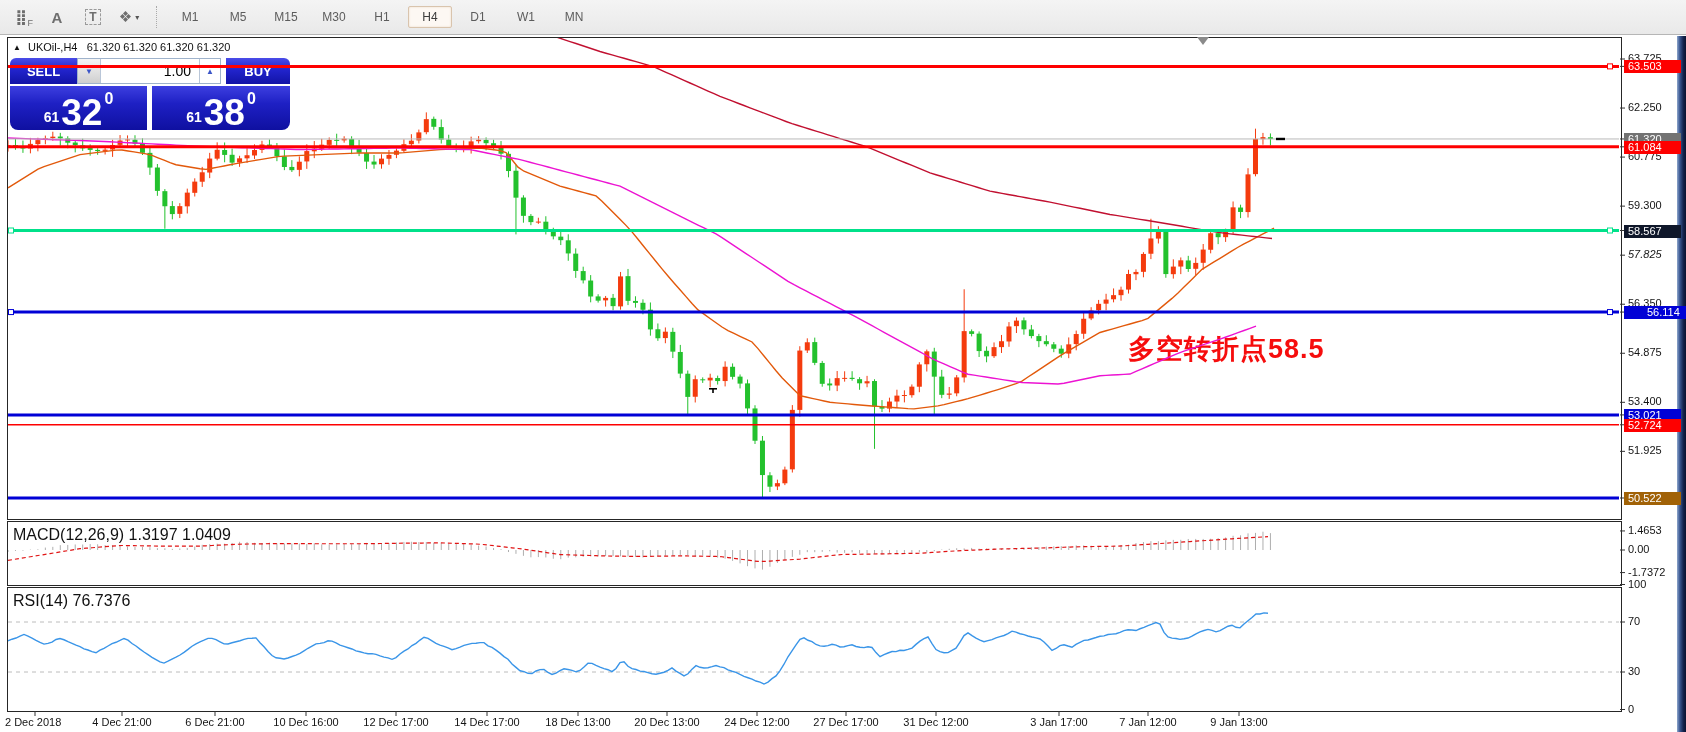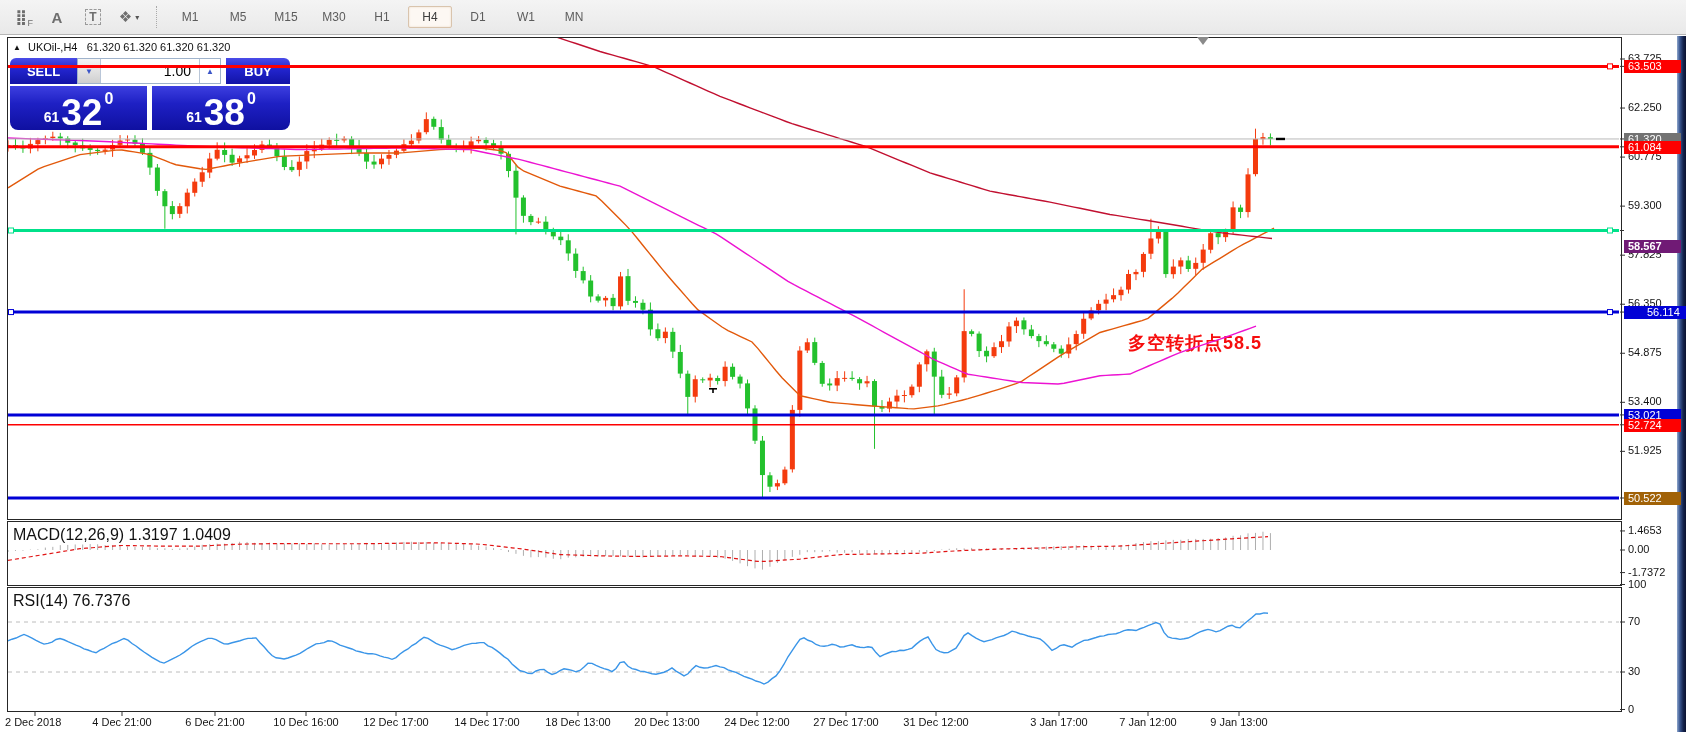--- a/index.html
+++ b/index.html
@@ -21,21 +21,21 @@
   #macd-panel{left:7px;top:521px;width:1613px;height:63px;}
   #rsi-panel{left:7px;top:587px;width:1613px;height:123px;}
   #scroll-strip{left:1677px;top:36px;width:9px;height:696px;background:linear-gradient(to right,#8fa7cc,#3c5a94 30%,#14234d 70%,#0a1230);}
   #overlay{left:0;top:0;pointer-events:none;}
   
   .ax-label{position:absolute;font-size:11px;color:#141414;white-space:nowrap;}
   .badge{position:absolute;left:1624px;width:53px;height:13px;line-height:13px;font-size:11px;color:#fff;padding-left:4px;white-space:nowrap;}
   #sym-title{left:13px;top:41px;font-size:11px;color:#111;white-space:nowrap;}
   #sym-title .tri{font-size:8px;vertical-align:1px;margin-right:4px;}
   .ind-label{font-size:16px;color:#111;white-space:nowrap;}
-  #annotation{left:1128px;top:331px;font-size:18px;font-weight:bold;color:#f60d0d;white-space:nowrap;letter-spacing:1px;}
+  #annotation{left:1128px;top:331px;font-size:27px;font-weight:bold;color:#f60d0d;white-space:nowrap;letter-spacing:1px;}
   
   #trade{left:10px;top:58px;width:238px;height:72px;}
   #trade .row1{position:absolute;left:0;top:0;height:26px;width:280px;}
   .blue-btn{background:linear-gradient(#4a4ce8,#2224cd 45%,#1213a6);color:#fff;font-size:13px;font-weight:bold;display:flex;align-items:center;justify-content:center;cursor:pointer;}
   #sell-btn{position:absolute;left:0;top:0;width:67px;height:26px;border-radius:6px 0 0 0;}
   #buy-btn{position:absolute;left:216px;top:0;width:64px;height:26px;border-radius:0 6px 0 0;}
   #vol-group{position:absolute;left:67px;top:0;width:142px;height:24px;border:1px solid #9fb3cc;background:#fff;display:flex;}
   #vol-down{width:22px;height:24px;background:linear-gradient(#f5f5f5,#cfcfcf);border-right:1px solid #b9c6d8;display:flex;align-items:center;justify-content:center;color:#3b55c8;font-size:8px;cursor:pointer;}
   #vol-input{flex:1;text-align:right;font-size:14px;color:#000;line-height:24px;padding-right:8px;}
   #vol-up{width:20px;height:24px;background:#fff;border-left:1px solid #b9c6d8;display:flex;align-items:center;justify-content:center;color:#3b55c8;font-size:8px;cursor:pointer;}
@@ -727,21 +727,21 @@
       <div class="abs ax-label" style="left: 1628px; top: 248.175px; font-style: italic;">57.825</div>
       <div class="abs ax-label" style="left: 1628px; top: 297.219px;">56.350</div>
       <div class="abs ax-label" style="left: 1628px; top: 346.262px;">54.875</div>
       <div class="abs ax-label" style="left: 1628px; top: 395.306px;">53.400</div>
       <div class="abs ax-label" style="left: 1628px; top: 444.35px;">51.925</div>
     </div>
   <div id="badges-holder">
       <div class="badge" style="top: 60.3815px; background: rgb(254, 0, 0);">63.503</div>
       <div class="badge" style="top: 132.966px; background: #737373;">61.320</div>
       <div class="badge" style="top: 140.813px; background: rgb(254, 0, 0);">61.084</div>
-      <div class="badge" style="top: 240px; background: #701a75; font-weight: bold;">58.567</div>
+      <div class="badge" style="top: 225px; background: #0f172a;">58.567</div>
       <div class="badge" style="top: 306.066px; background: rgb(1, 1, 214); padding-left: 23px;">56.114</div>
       <div class="badge" style="top: 408.908px; background: rgb(1, 1, 214);">53.021</div>
       <div class="badge" style="top: 418.783px; background: rgb(254, 0, 0);">52.724</div>
       <div class="badge" style="top: 492px; background: #a16207;">50.522</div>
     </div>
   <div id="time-labels">
       <div class="abs ax-label" style="top: 716px; left: 5px; transform: none;">2 Dec 2018</div>
       <div class="abs ax-label" style="top: 716px; left: 122px; transform: translateX(-50%);">4 Dec 21:00</div>
       <div class="abs ax-label" style="top: 716px; left: 215px; transform: translateX(-50%);">6 Dec 21:00</div>
       <div class="abs ax-label" style="top: 716px; left: 306px; transform: translateX(-50%);">10 Dec 16:00</div>

